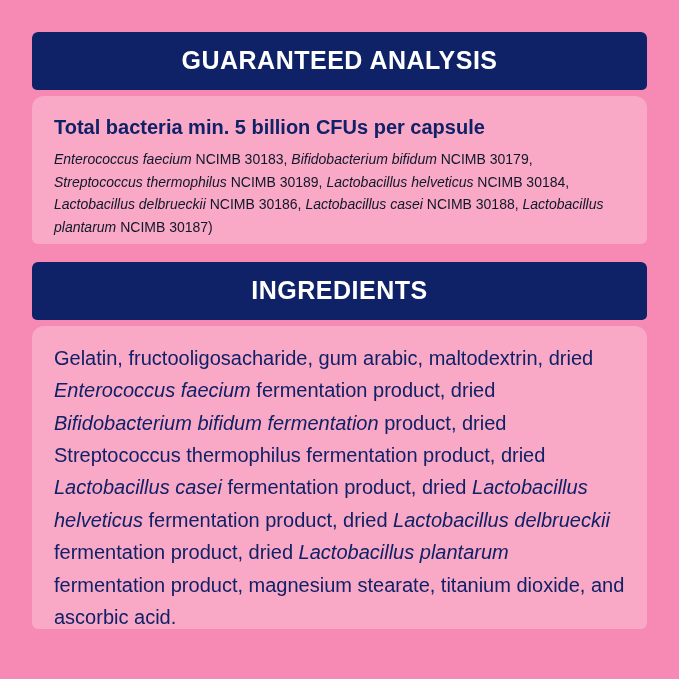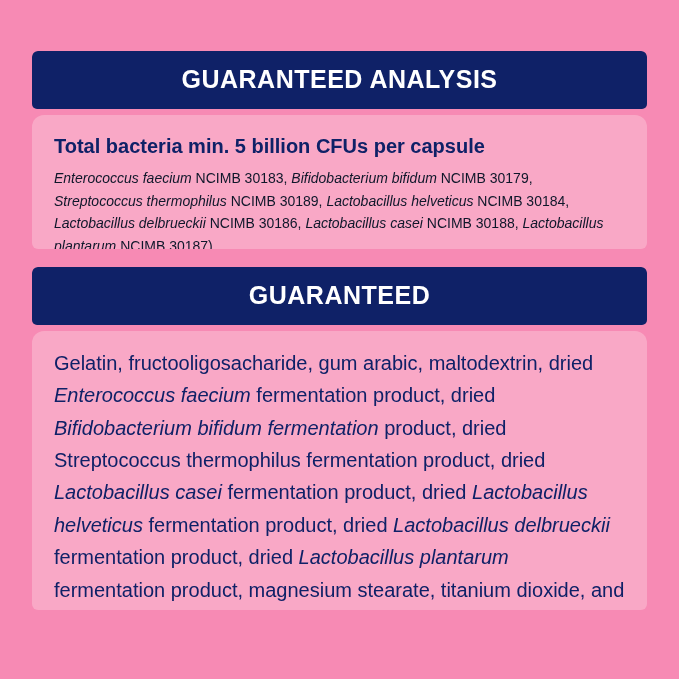--- a/index.html
+++ b/index.html
@@ -11,21 +11,21 @@
     height: 679px;
     background: #f78ab4;
     font-family: "Liberation Sans", sans-serif;
     overflow: hidden;
   }
   .page {
     position: relative;
     width: 679px;
     height: 679px;
     box-sizing: border-box;
-    padding: 51px 32px;
+    padding: 32px 32px;
     display: flex;
     flex-direction: column;
   }
   .panel {
     border-radius: 6px;
     overflow: hidden;
     margin-bottom: 18px;
   }
   .panel-header {
     background: #0f2167;
@@ -72,19 +72,19 @@
 
   <div class="panel">
     <div class="panel-header">GUARANTEED ANALYSIS</div>
     <div class="panel-body">
       <div class="ga-title">Total bacteria min. 5 billion CFUs per capsule</div>
       <div class="ga-strains"><em>Enterococcus faecium</em><span> NCIMB 30183, </span><em>Bifidobacterium bifidum</em><span> NCIMB 30179, </span><em>Streptococcus thermophilus</em><span> NCIMB 30189, </span><em>Lactobacillus helveticus</em><span> NCIMB 30184, </span><em>Lactobacillus delbrueckii</em><span> NCIMB 30186, </span><em>Lactobacillus casei</em><span> NCIMB 30188, </span><em>Lactobacillus plantarum</em><span> NCIMB 30187)</span></div>
     </div>
   </div>
 
   <div class="panel">
-    <div class="panel-header">GUARANTEED</div>
+    <div class="panel-header">INGREDIENTS</div>
     <div class="panel-body">
       <div class="ing-text"><span>Gelatin, fructooligosacharide, gum arabic, maltodextrin, dried </span><em>Enterococcus faecium</em><span> fermentation product, dried </span><em>Bifidobacterium bifidum fermentation</em><span> product, dried Streptococcus thermophilus fermentation product, dried </span><em>Lactobacillus casei</em><span> fermentation product, dried </span><em>Lactobacillus helveticus</em><span> fermentation product, dried </span><em>Lactobacillus delbrueckii</em><span> fermentation product, dried </span><em>Lactobacillus plantarum</em><span> fermentation product, magnesium stearate, titanium dioxide, and ascorbic acid.</span></div>
     </div>
   </div>
 
 </div>
 
 </body></html>

